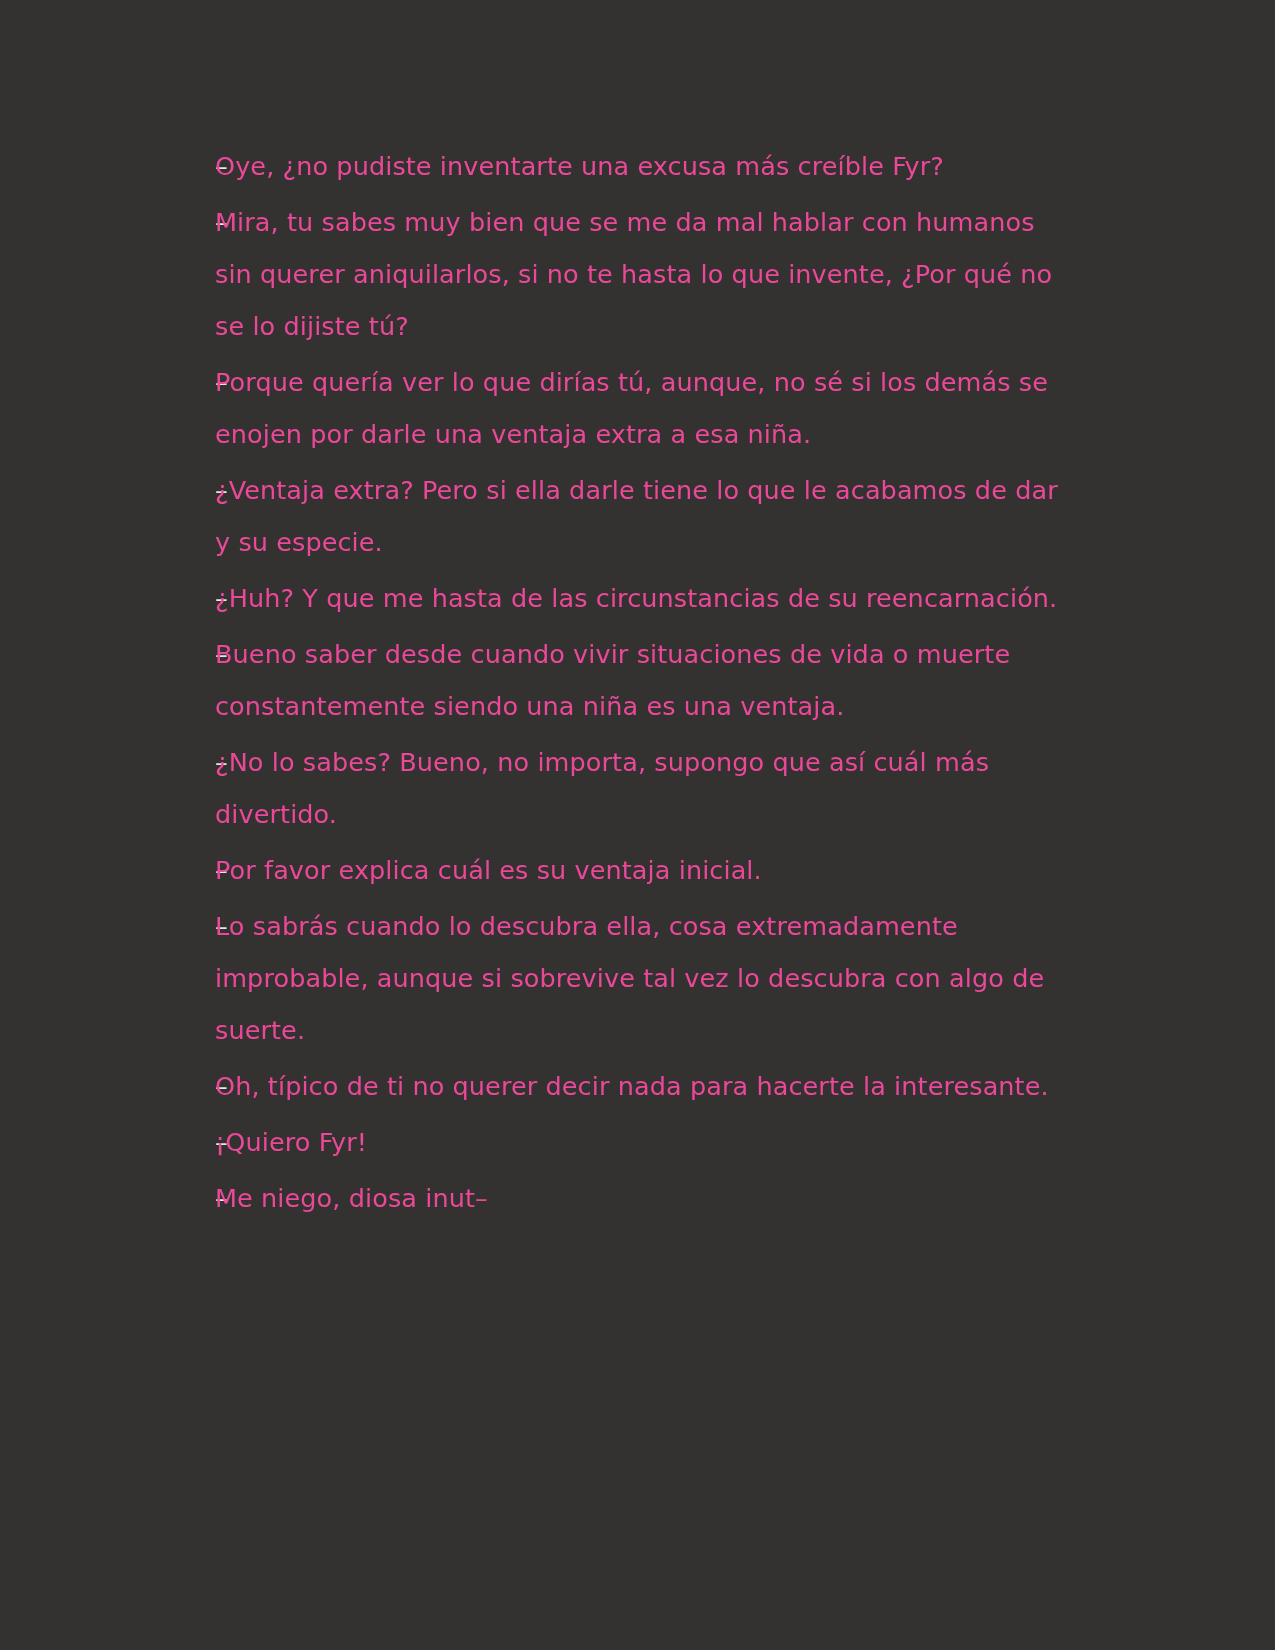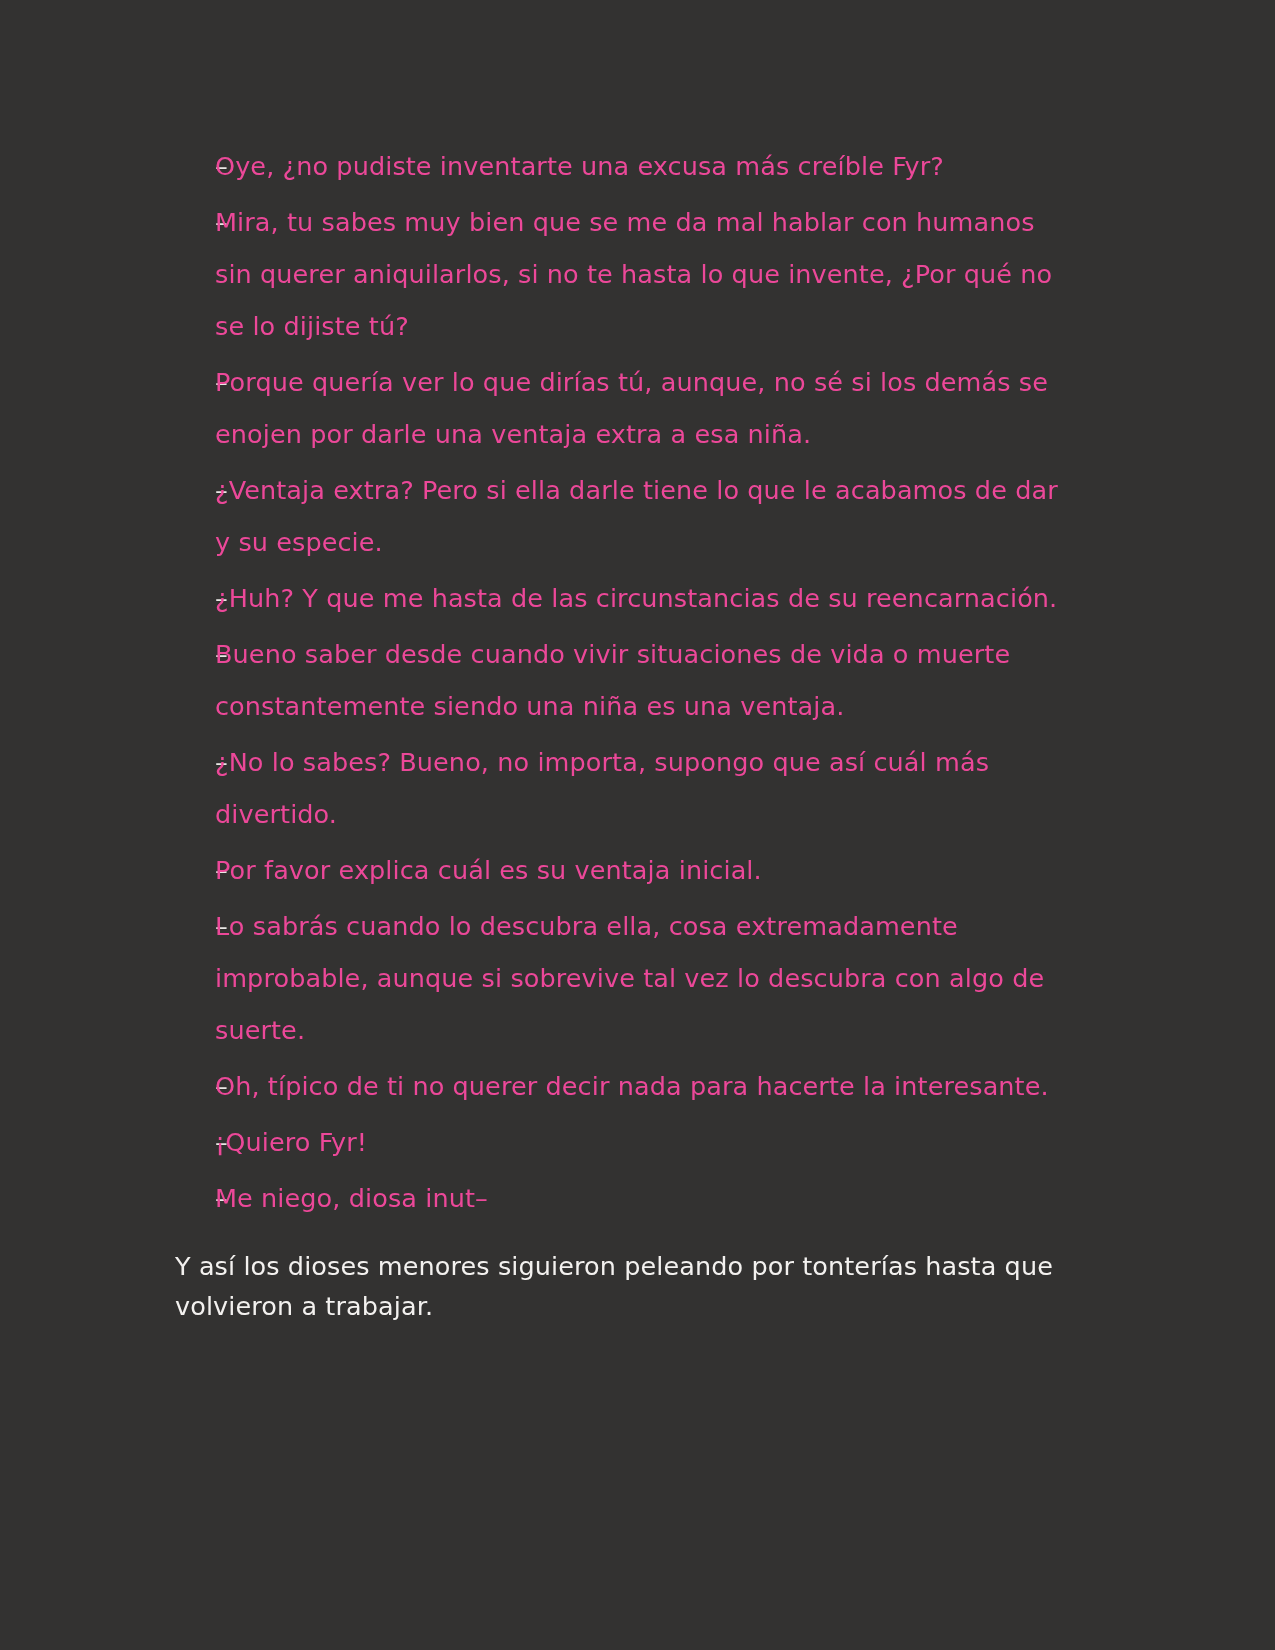--- a/index.html
+++ b/index.html
@@ -109,15 +109,14 @@
     <li class="dialogue-item">
       <span class="dash">–</span>
       <span class="line-text">¡Quiero Fyr!</span>
     </li>
     <li class="dialogue-item">
       <span class="dash">–</span>
       <span class="line-text">Me niego, diosa inut–</span>
     </li>
   </ul>
 
-  <p class="closing">Y así los dioses menores siguieron peleando por tonterías hasta que volvieron a trabajar.</p>
 
 </div>
 
 </body></html>

